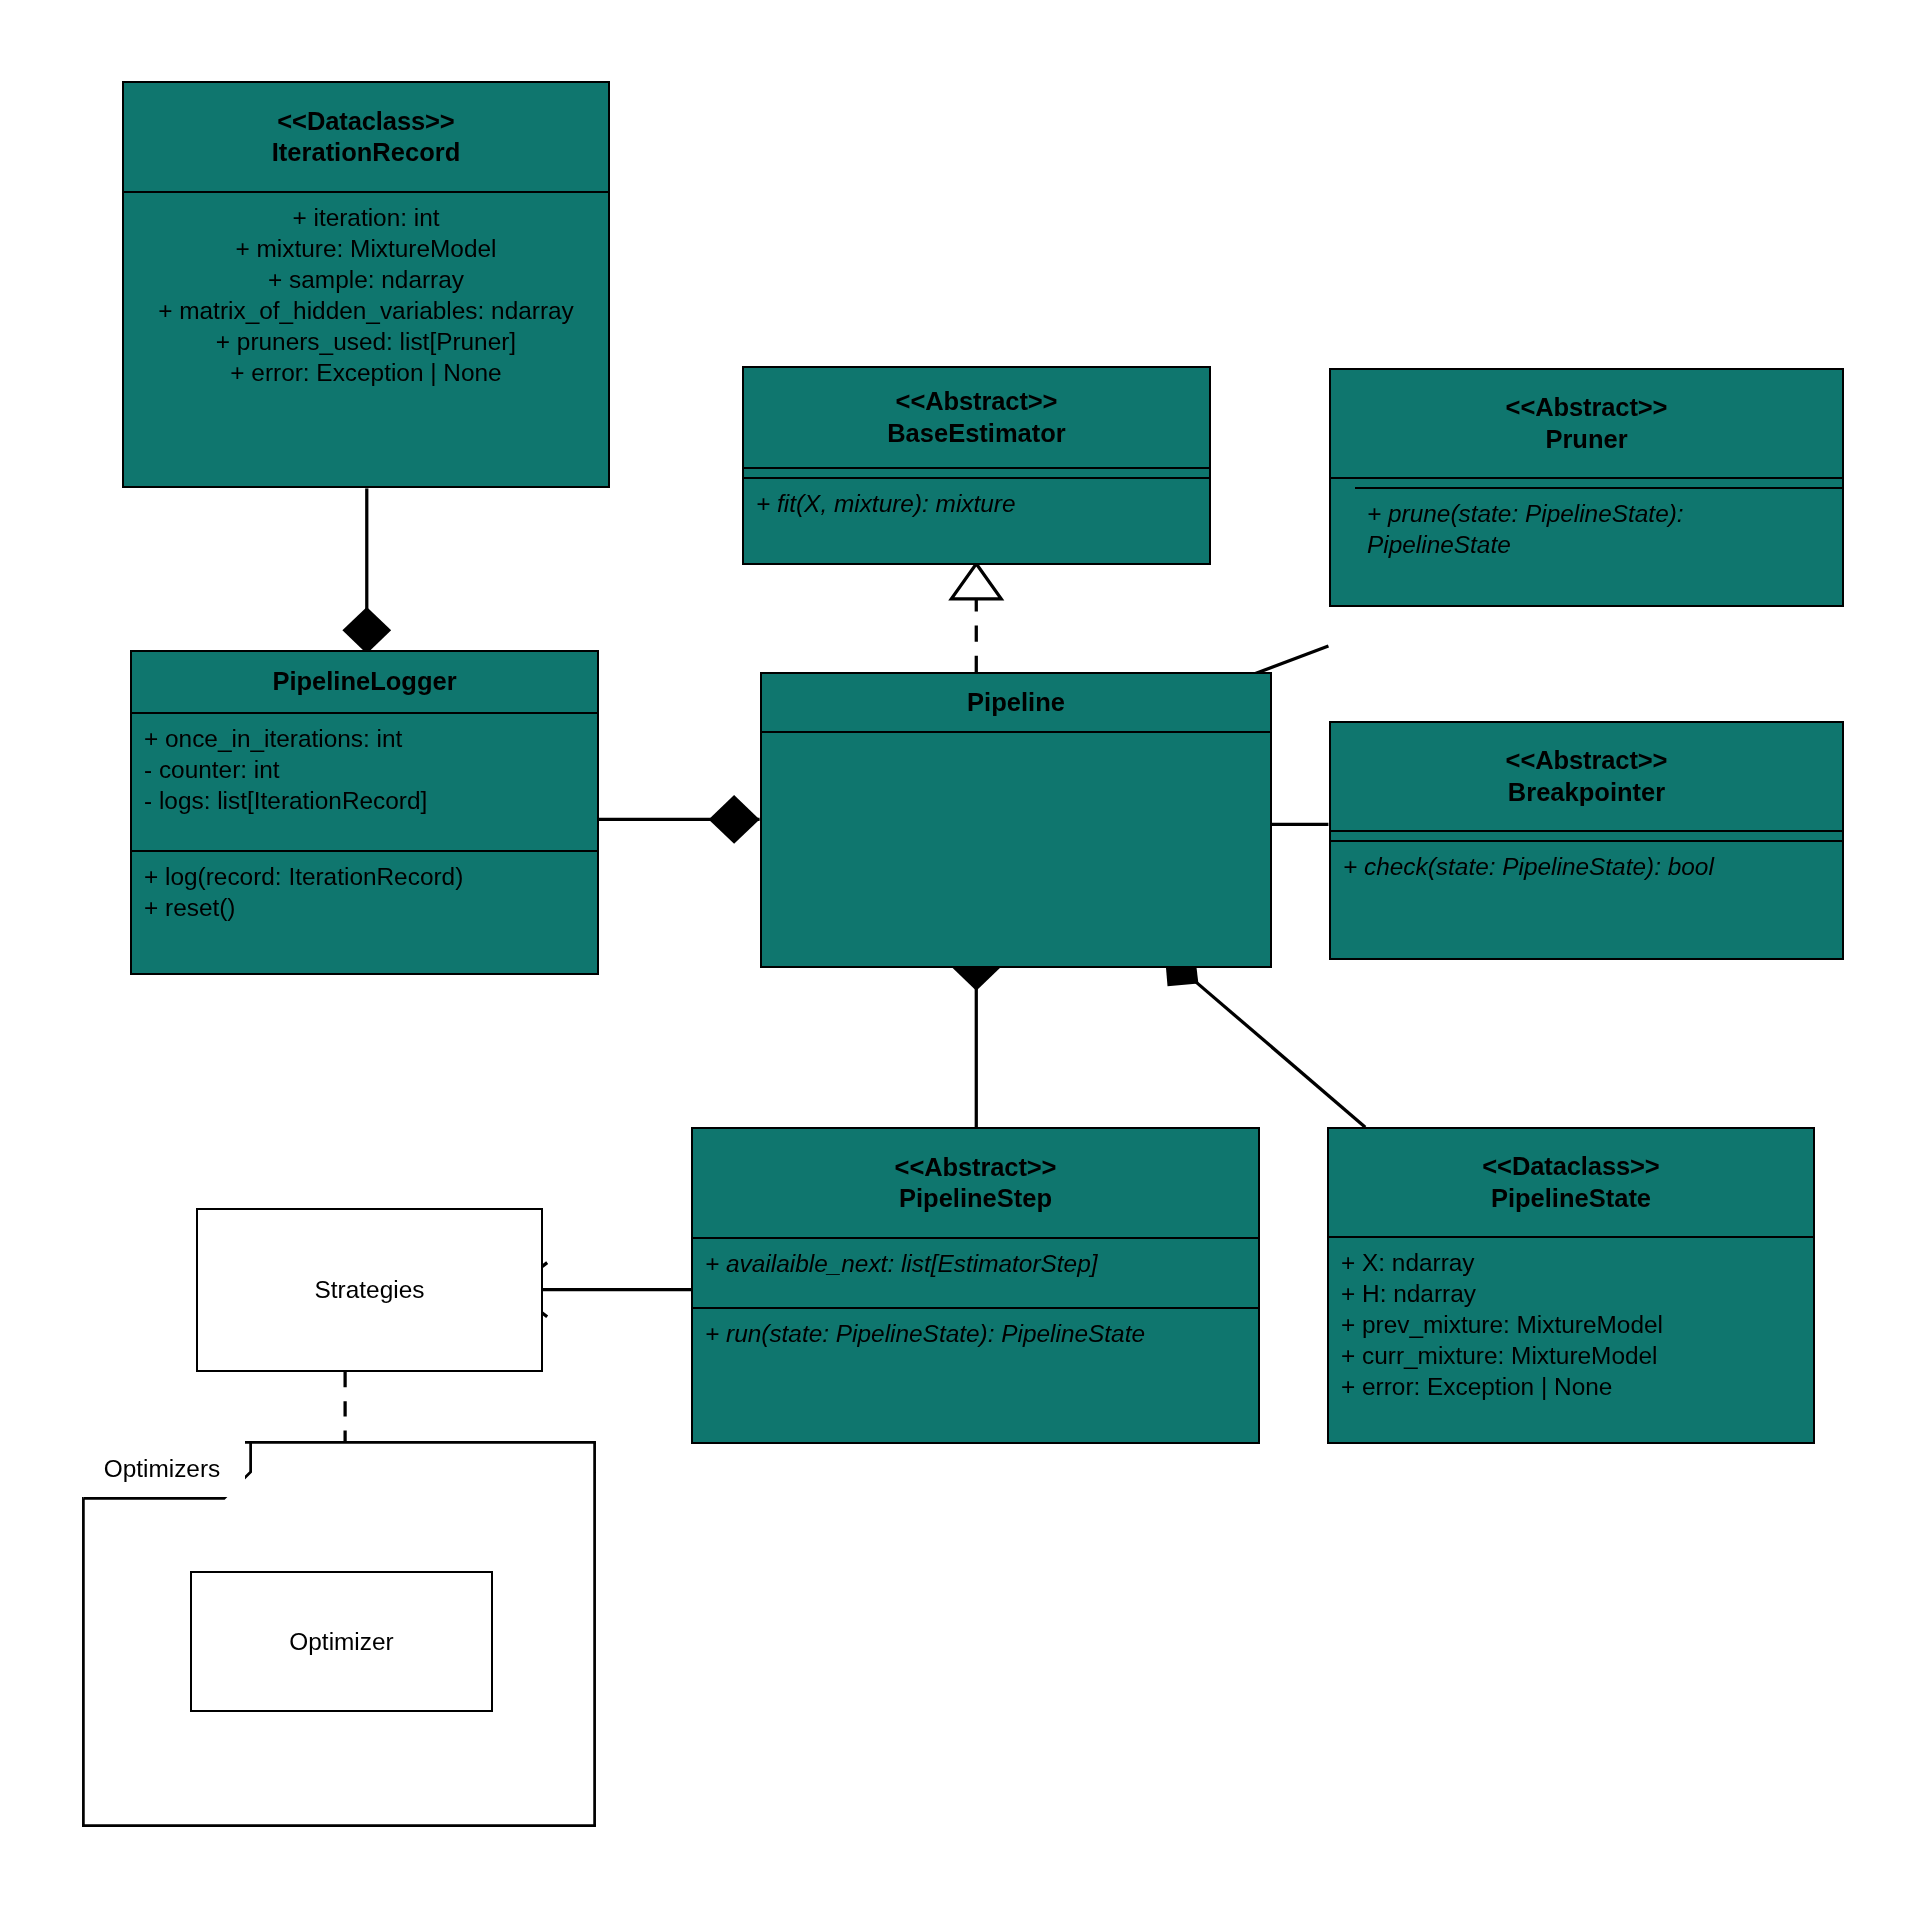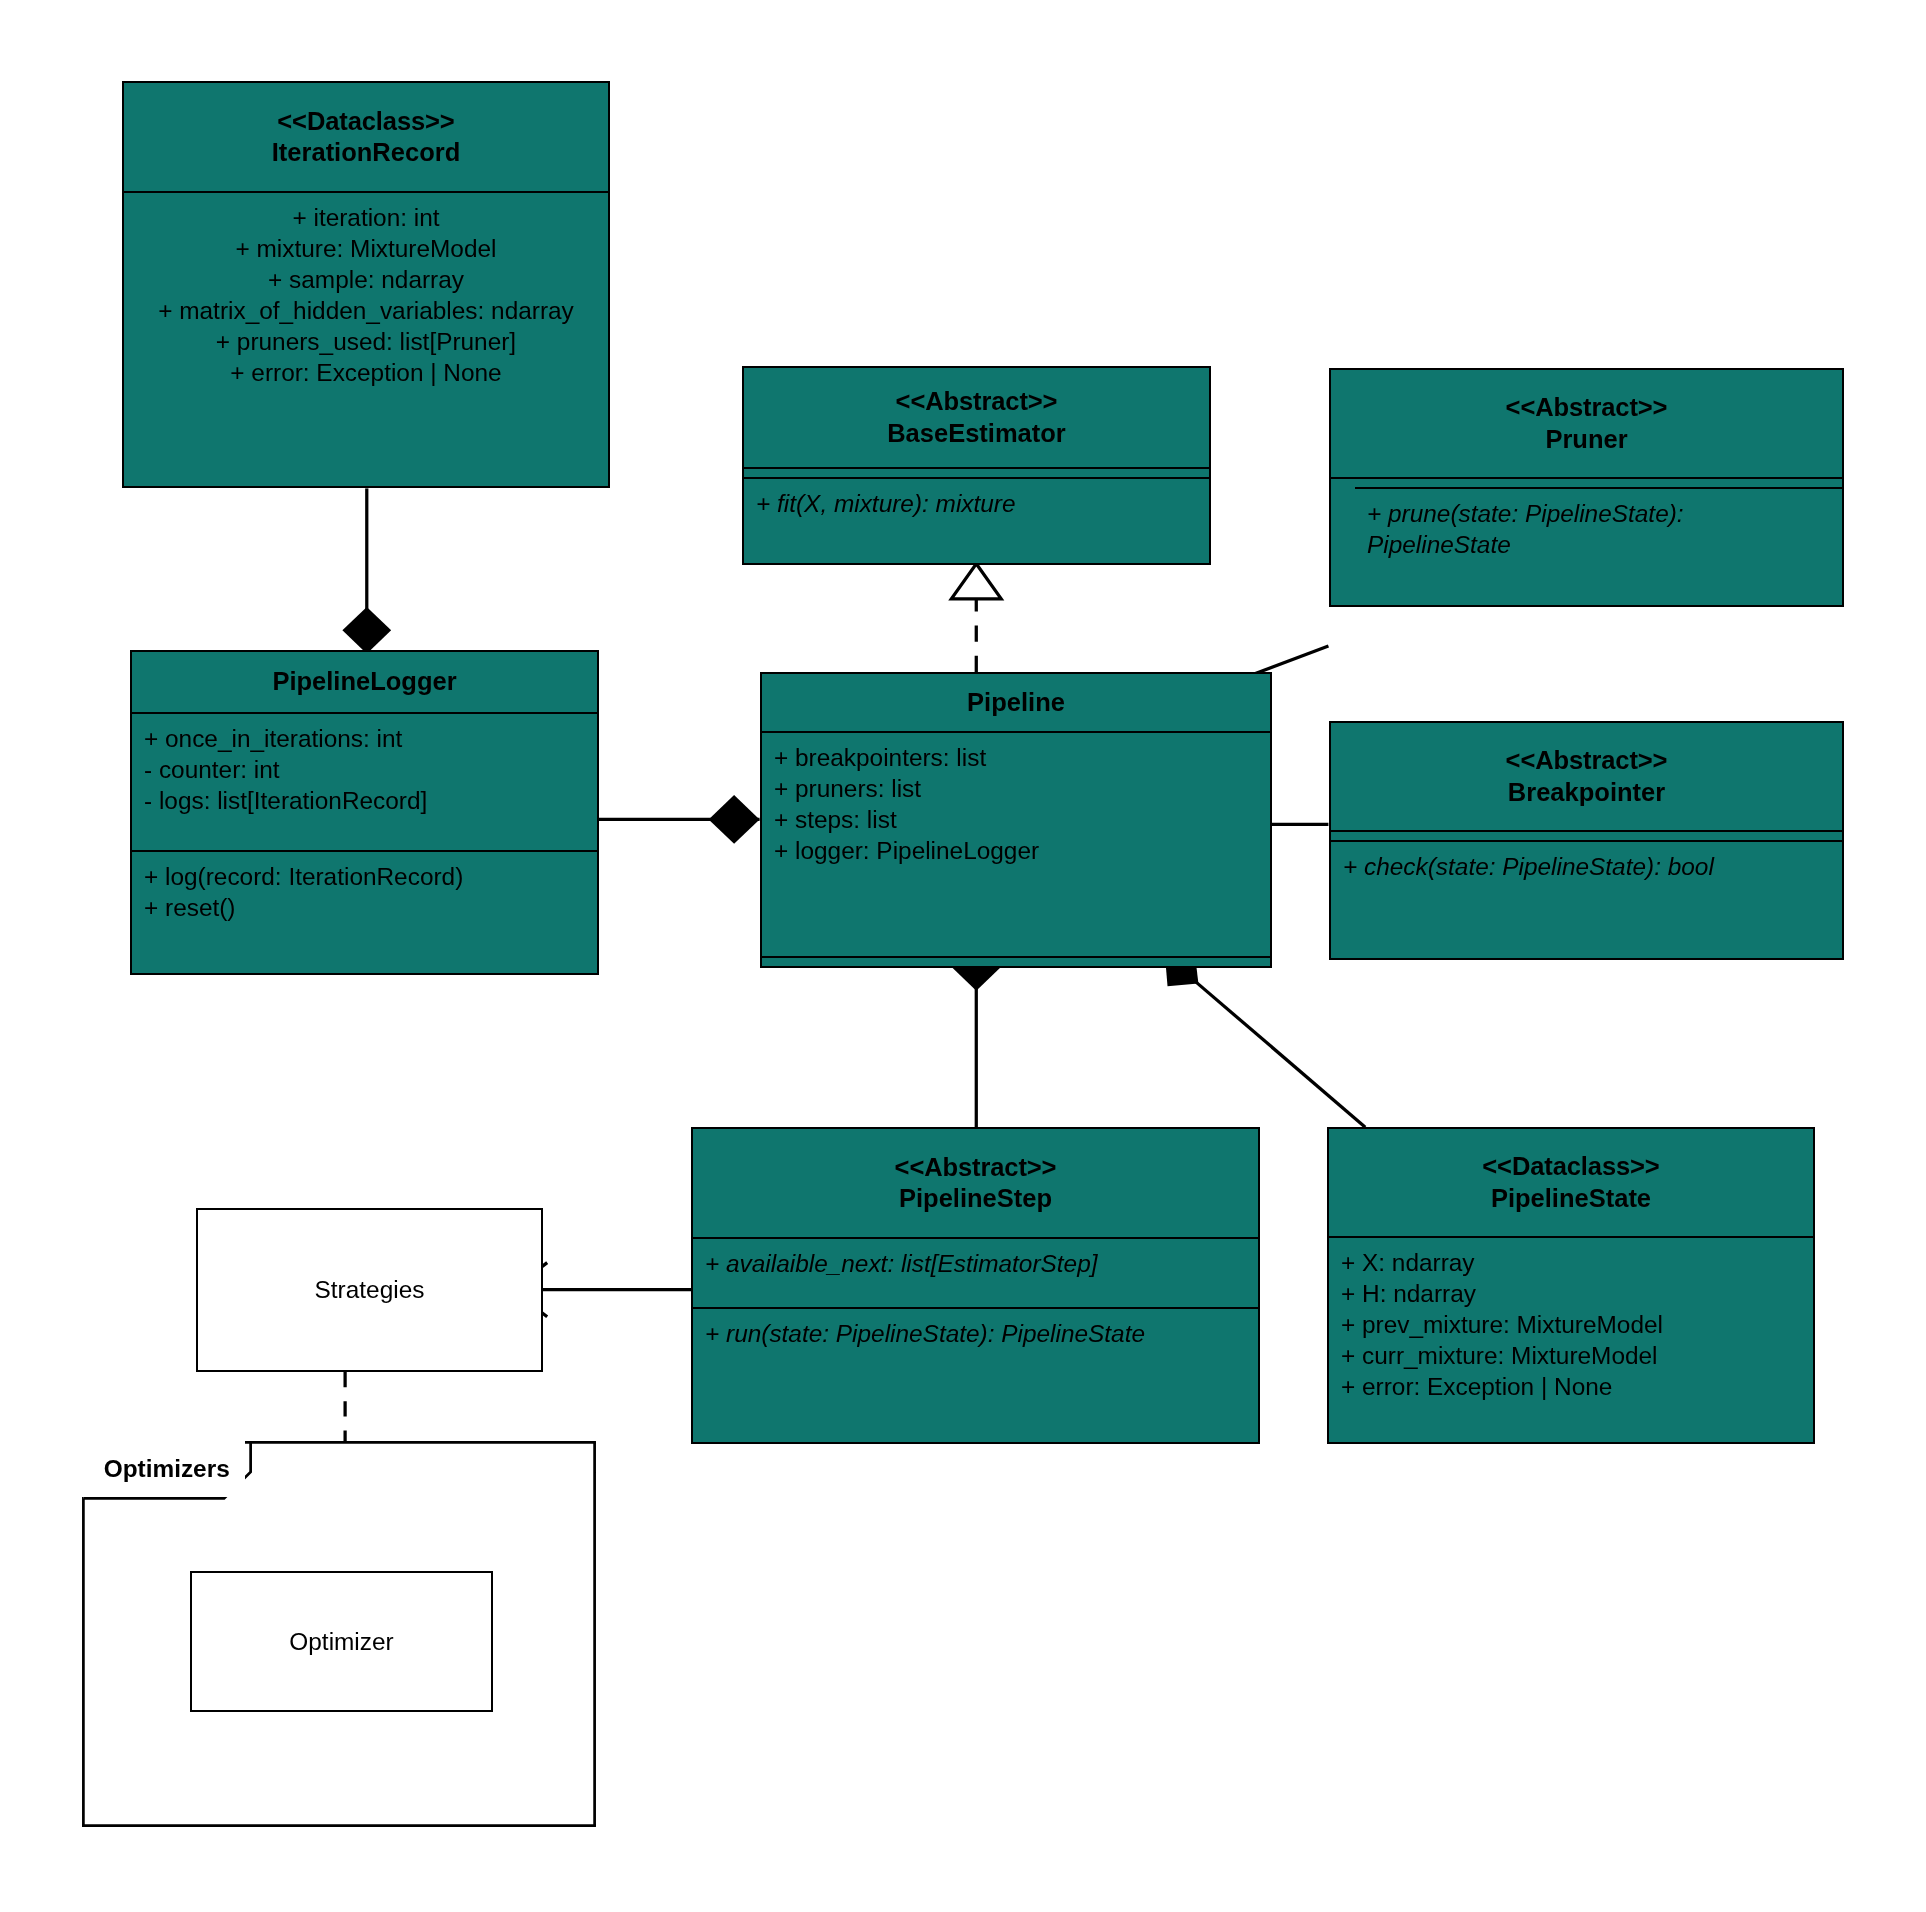--- a/index.html
+++ b/index.html
@@ -75,21 +75,20 @@
     display: flex;
     align-items: center;
     justify-content: center;
     font-size: 24.4px;
   }
   
   .package {
     position: absolute;
     box-sizing: border-box;
     background: #fff;
-    font-weight: bold;
   }
   .package-tab {
     position: absolute;
     left: 0;
     top: 0;
     box-sizing: border-box;
     display: flex;
     align-items: center;
     padding-left: 21.7px;
     font-size: 24.4px;
@@ -206,26 +205,20 @@
     <div class="compartment empty-compartment"></div>
     <div class="compartment" style="flex:1;">
       <div class="member italic">+ fit(X, mixture): mixture</div>
     </div>
   </div>
 
   <div class="uml-class" style="left:760px; top:672px; width:512px; height:296px;">
     <div class="compartment header" style="height:57px;">
       <div class="cls-name">Pipeline</div>
     </div>
-    <div class="compartment" style="flex:1;">
-      <div class="member">+ breakpointers: list</div>
-      <div class="member">+ pruners: list</div>
-      <div class="member">+ steps: list</div>
-      <div class="member">+ logger: PipelineLogger</div>
-    </div>
     <div class="compartment empty-compartment"></div>
   </div>
 
   <div class="uml-class" style="left:1329px; top:368px; width:515px; height:239px;">
     <div class="compartment header" style="height:107px;">
       <div class="stereotype">&lt;&lt;Abstract&gt;&gt;</div>
       <div class="cls-name">Pruner</div>
     </div>
     <div class="compartment empty-compartment"></div>
     <div class="compartment" style="flex:1;margin-left:24px;">

